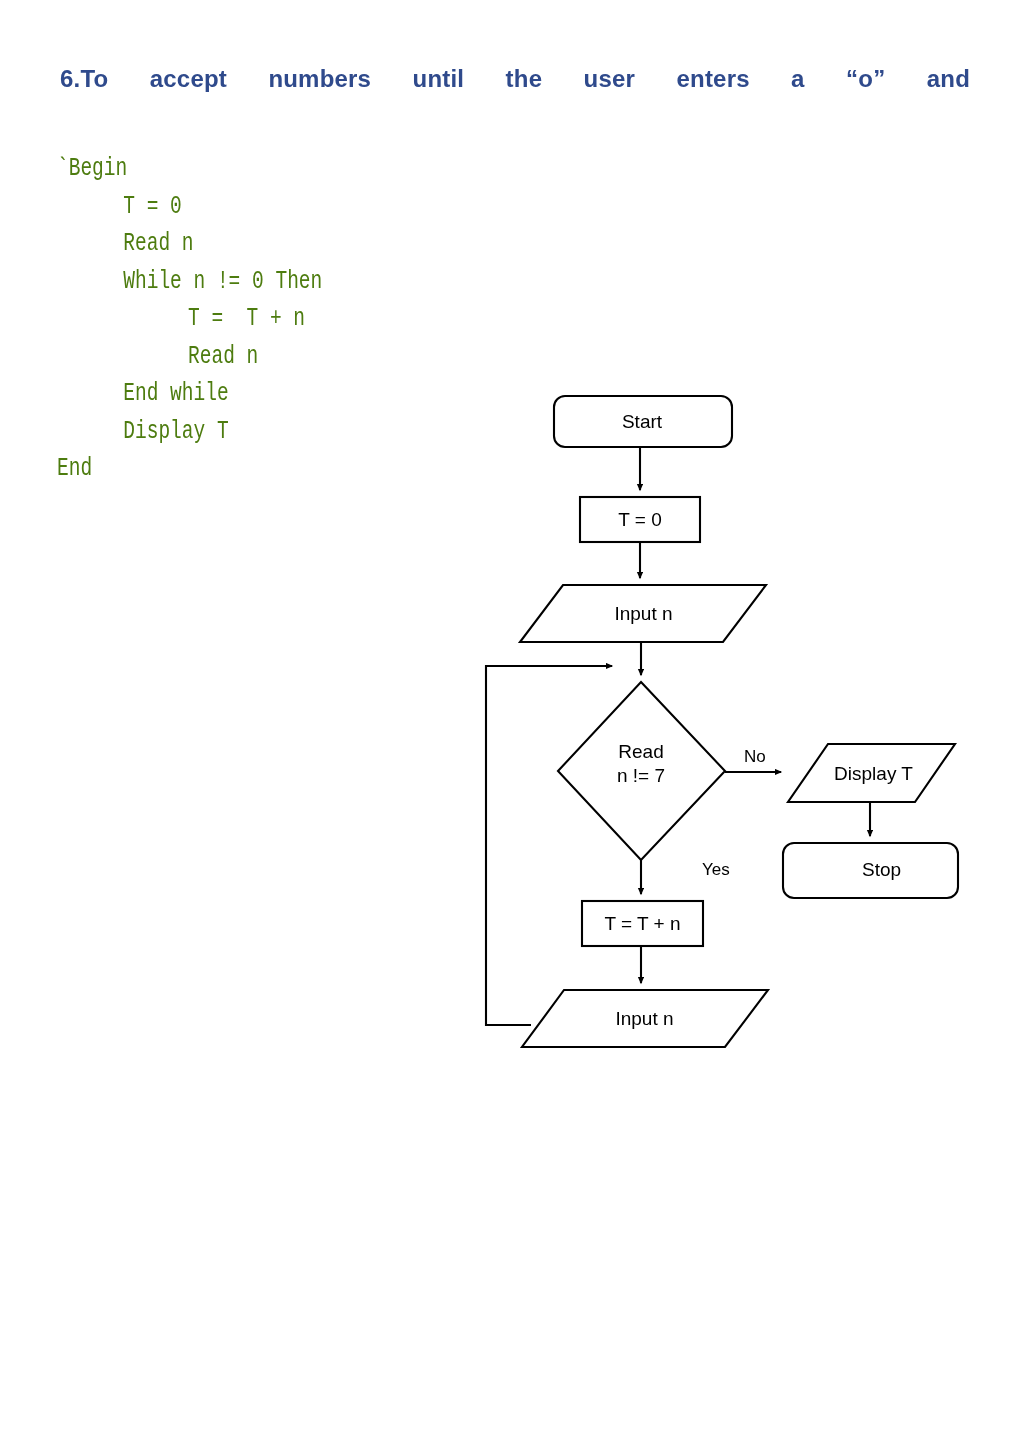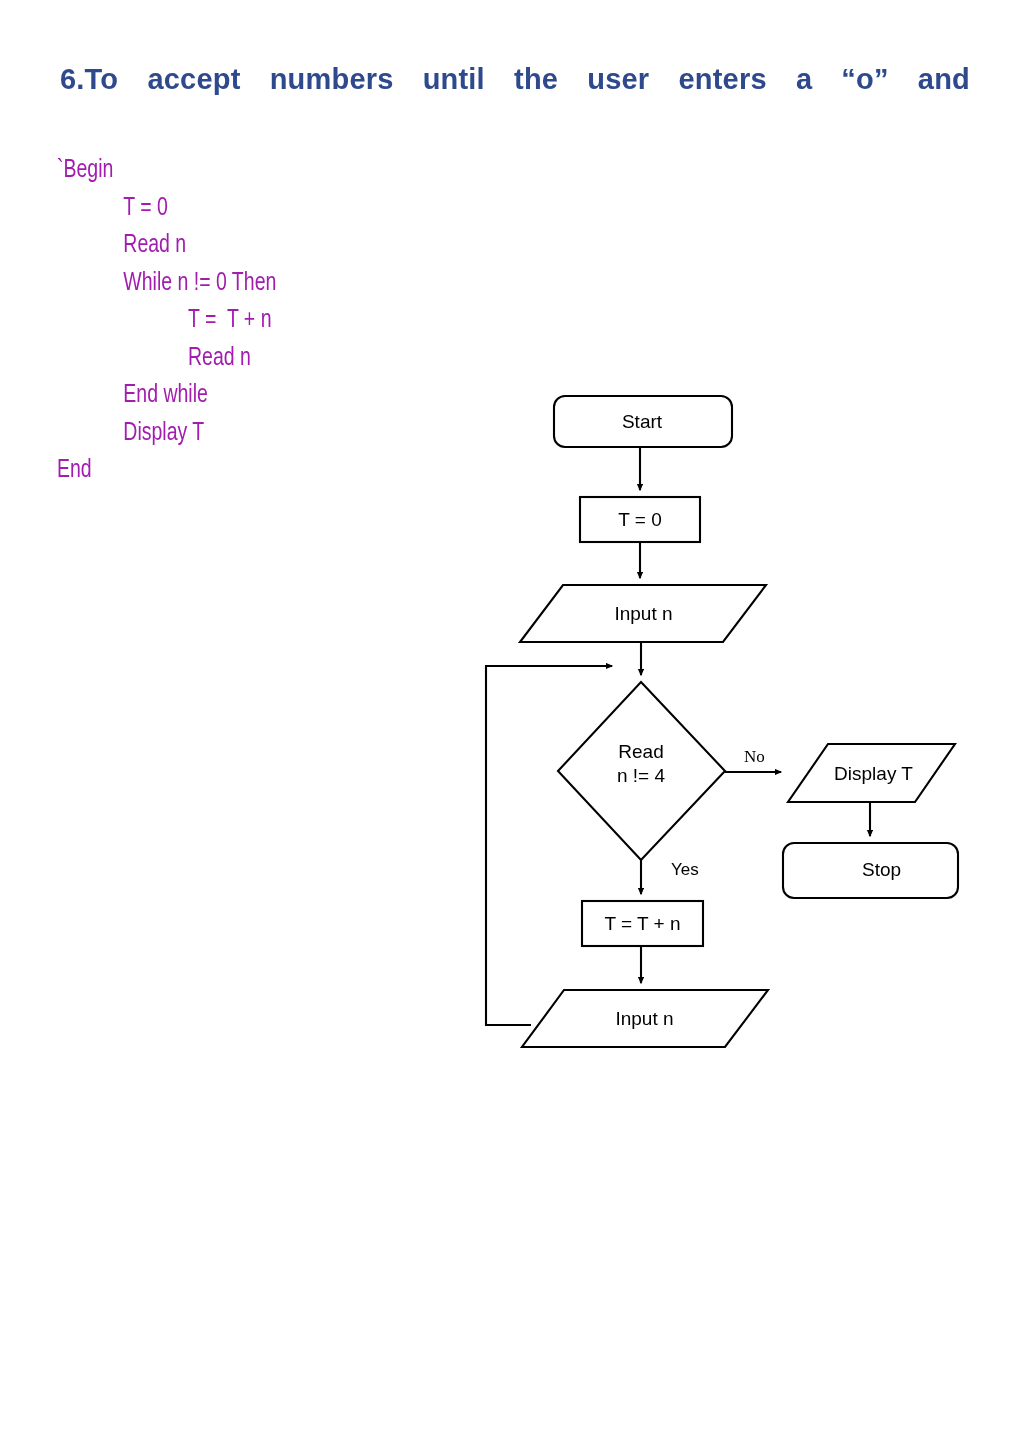--- a/index.html
+++ b/index.html
@@ -17,21 +17,21 @@
 
   
   #heading {
     position: absolute;
     left: 60px;
     top: 58px;
     width: 910px;
     color: #2f4a8c;
     font-family: "Liberation Sans Narrow", "Liberation Sans", sans-serif;
     font-weight: bold;
-    font-size: 29px;
+    font-size: 24px;
     line-height: 42px;
     letter-spacing: 0.2px;
   }
   #heading .hl1 {
     display: block;
     text-align: justify;
     text-align-last: justify;
     white-space: nowrap;
   }
   #heading .hl1 .num { display: inline-block; }
@@ -39,22 +39,22 @@
     display: block;
     padding-left: 30px;
   }
 
   
   #pseudocode {
     position: absolute;
     left: 57px;
     top: 150px;
     width: 420px;
-    color: #a21caf;
-    font-family: Liberation Sans, sans-serif;
+    color: #4d7c0f;
+    font-family: Liberation Mono, monospace;
     font-size: 25px;
     line-height: 37.5px;
     font-stretch: condensed;
     transform-origin: left top;
   }
   #pseudocode .ln { white-space: pre; display: block; transform: scaleX(0.78); transform-origin: left center; }
   #pseudocode .ind0 { padding-left: 0px; }
   #pseudocode .ind1 { padding-left: 85px; }
   #pseudocode .ind2 { padding-left: 168px; }
 
@@ -151,27 +151,27 @@
     </g>
   </svg>
 
   <div class="node-label" style="left:554px; top:410px; width:176px;">Start</div>
 
   <div class="node-label" style="left:580px; top:508px; width:120px;">T = 0</div>
 
   <div class="node-label" style="left:542px; top:602px; width:203px;">Input n</div>
 
   <div class="node-label" style="left:561px; top:740px; width:160px;">Read</div>
-  <div class="node-label" style="left:561px; top:764px; width:160px;">n != 4</div>
+  <div class="node-label" style="left:561px; top:764px; width:160px;">n != 7</div>
 
   <div class="node-label" style="left:810px; top:762px; width:127px;">Display T</div>
 
   <div class="node-label" style="left:783px; top:858px; width:197px;">Stop</div>
 
   <div class="node-label" style="left:582px; top:912px; width:121px;">T = T + n</div>
 
   <div class="node-label" style="left:543px; top:1007px; width:203px;">Input n</div>
 
-  <div class="edge-label" style="left:744px; top:747px;font-family:Liberation Serif, serif;">No</div>
+  <div class="edge-label" style="left:744px; top:747px;">No</div>
 
-  <div class="edge-label" style="left:671px; top:860px;">Yes</div>
+  <div class="edge-label" style="left:702px; top:860px;">Yes</div>
 
 </div>
 
 </body></html>

